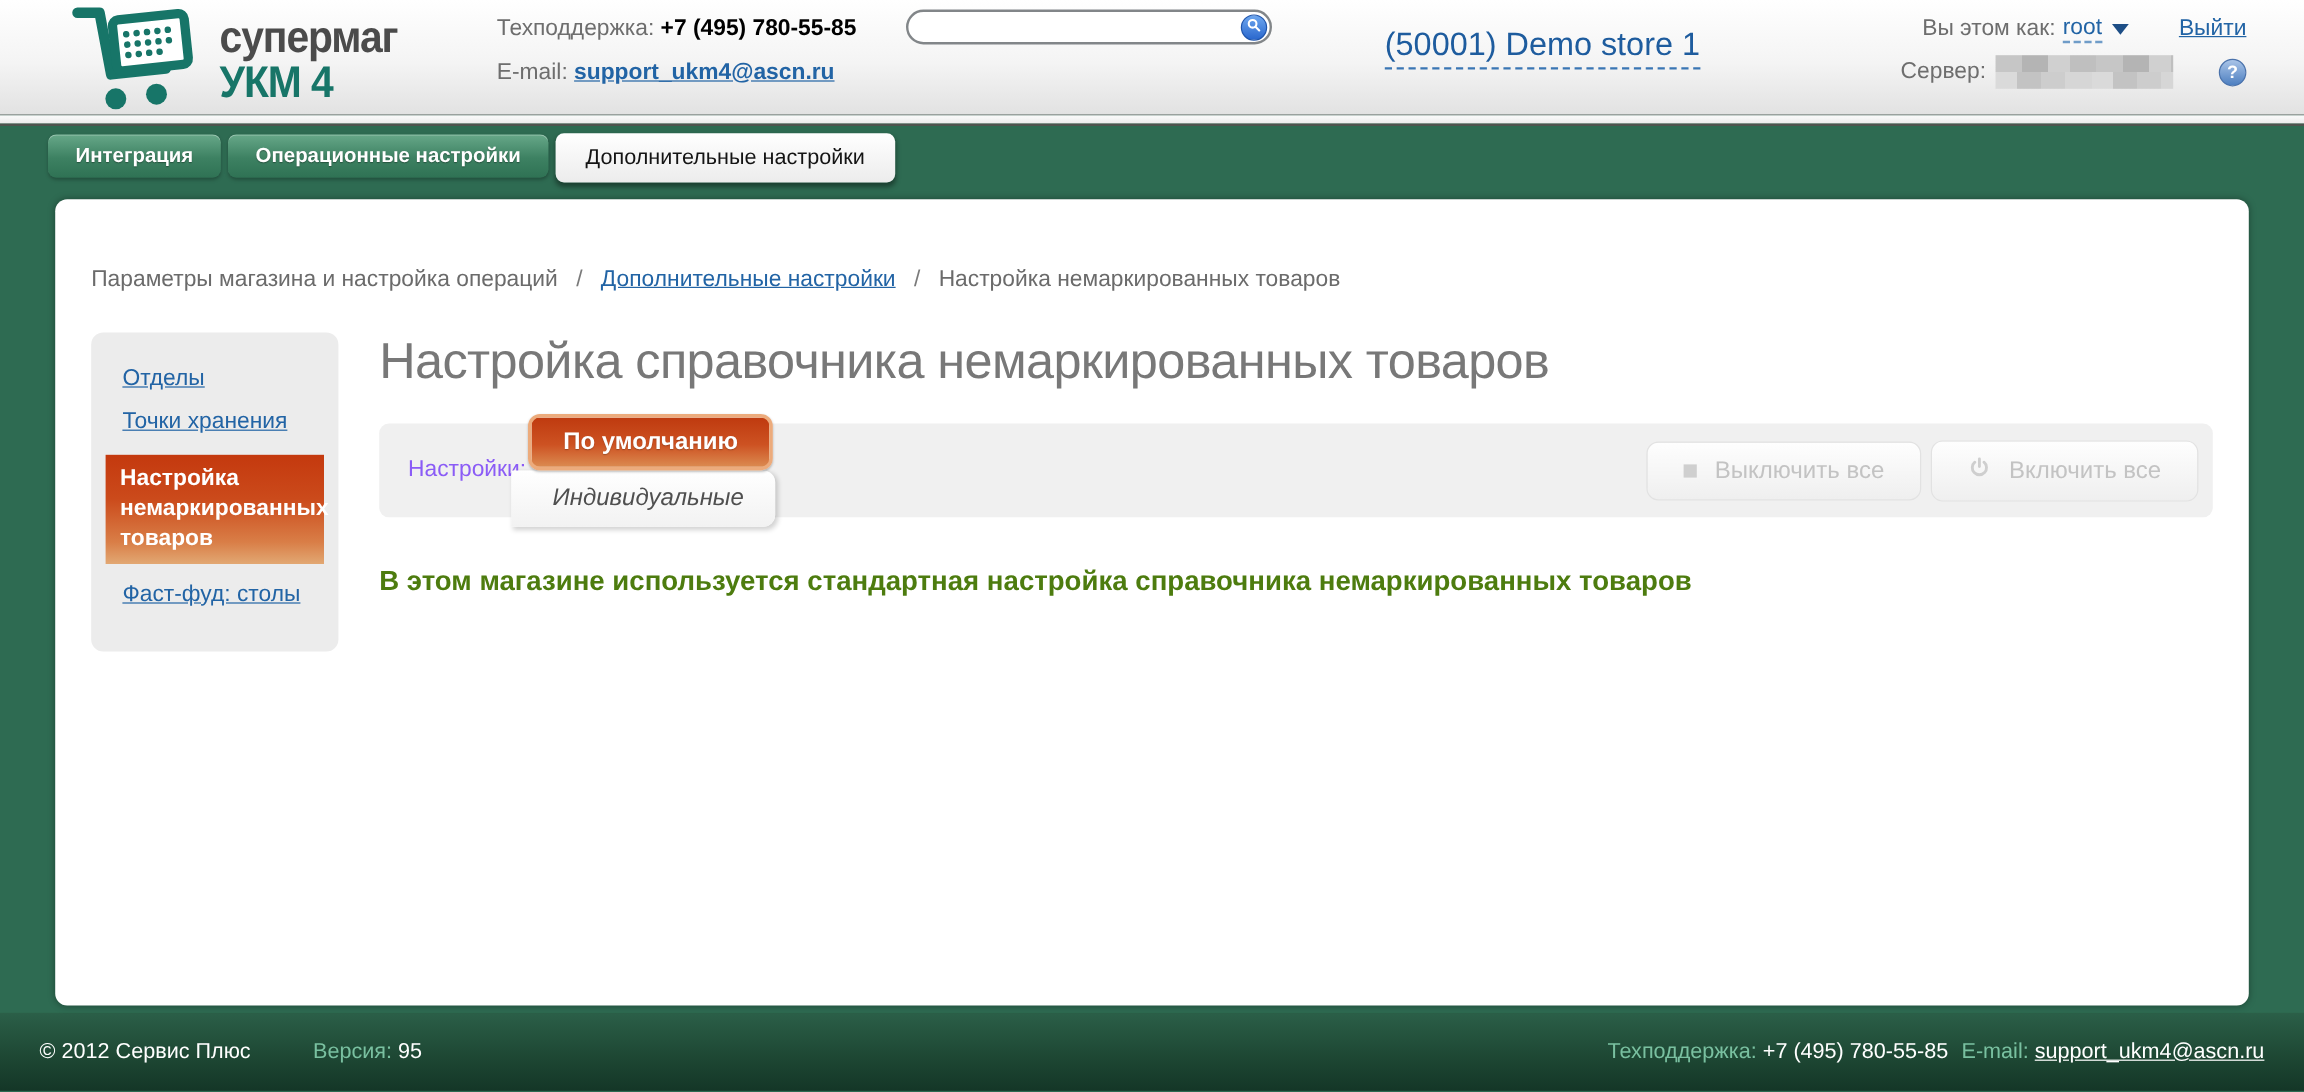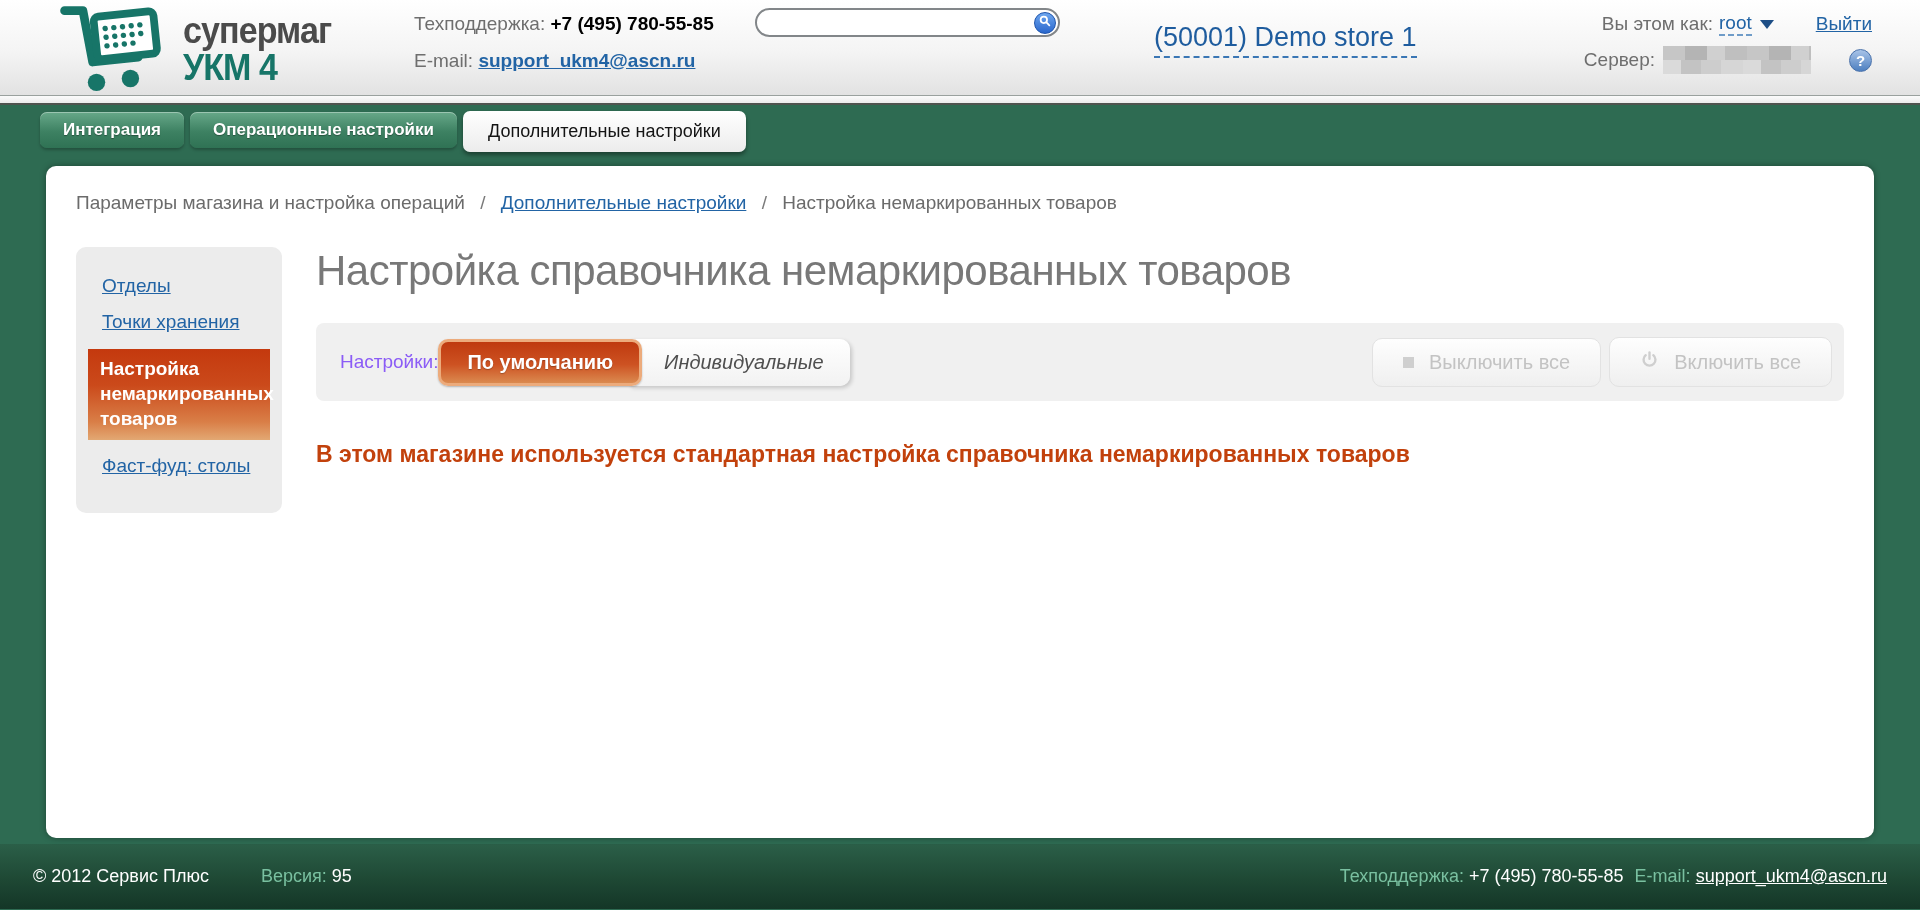--- a/index.html
+++ b/index.html
@@ -84,21 +84,21 @@
     font-size:18px; font-weight:normal; color:#141414; padding:10px 25px; margin-top:-1px;
     background:linear-gradient(#ffffff,#ececec);
     box-shadow:0 3px 4px rgba(0,0,0,.4); text-shadow:none;
   }
 
   
   .panel {
     margin:14px 46px 0; height:672px; background:#fff; border-radius:10px;
     padding:0 30px; box-shadow:0 0 6px rgba(0,0,0,.35); position:relative;
   }
-  .breadcrumb { padding-top:26px; font-size:19px; color:#6b6b6b; white-space:nowrap; }
+  .breadcrumb { padding-top:56px; font-size:19px; color:#6b6b6b; white-space:nowrap; }
   .breadcrumb .sep { margin:0 10px; color:#7a7a7a; }
   .crumb-link { color:#2264a5; text-decoration:underline; font-weight:normal; cursor:pointer; }
 
   .panel-body { display:flex; align-items:flex-start; margin-top:33px; }
 
   .sidebar { width:206px; background:#ececec; border-radius:10px; padding:14px 0 22px; flex:0 0 auto; }
   .side-link {
     display:block; width:max-content; margin:14px 26px; font-size:19px;
     color:#2264a5; text-decoration:underline; cursor:pointer;
   }
@@ -111,21 +111,21 @@
   .content { flex:1; margin-left:34px; min-width:0; }
   .page-title {
     margin:0; font-size:42px; font-weight:normal; color:#787878; letter-spacing:-0.5px;
     white-space:nowrap;
   }
   .toolbar {
     margin-top:28px; height:78px; background:#f0f0f0; border-radius:8px;
     display:flex; align-items:center; padding:0 12px 0 24px;
   }
   .settings-label { font-size:19px; color:#8b5cf6; margin-right:0; }
-  .segmented { display:flex; align-items:center; }
+  .segmented { display:flex; align-items:center;flex-direction:column; }
   .seg-on {
     font-family:inherit; cursor:pointer; position:relative; z-index:2;
     background:linear-gradient(#bf3a0f 0%, #cd5222 55%, #db8a50 100%);
     border:3px solid #ecab7c; border-radius:10px;
     color:#fff; font-weight:bold; font-size:20px; padding:9px 26px;
     box-shadow:0 1px 2px rgba(0,0,0,.25); text-shadow:0 1px 1px rgba(0,0,0,.25);
   }
   .seg-off {
     font-family:inherit; cursor:pointer; border:none;
     background:linear-gradient(#ffffff,#f2f2f2);
@@ -133,21 +133,21 @@
     border-radius:0 10px 10px 0; box-shadow:2px 2px 4px rgba(0,0,0,.18);font-style:italic;
   }
   .toolbar-spacer { flex:1; }
   .tool-btn {
     font-family:inherit; display:flex; align-items:center; gap:15px;
     background:linear-gradient(#fefefe,#efefef); border:1px solid #e2e2e2; border-radius:10px;
     padding:12px 30px; font-size:20px; color:#c3c3c3; margin-left:8px; cursor:default;
   }
   .sq-icon { width:11px; height:11px; background:#cfcfcf; display:inline-block; }
 
-  .message { margin-top:40px; font-size:23px; font-weight:bold; color:#c2410c; white-space:nowrap; }
+  .message { margin-top:40px; font-size:23px; font-weight:bold; color:#4d7c0f; white-space:nowrap; }
 
   
   .footer {
     height:65px; display:flex; align-items:center; padding:0 33px;
     background:linear-gradient(#2b5f48 0%, #1e4834 55%, #143627 100%);
     font-size:18px; color:#fff; white-space:nowrap;
   }
   .f-green { color:#79c0a0; }
   .f-version { margin-left:52px; }
   .f-right { margin-left:auto; }

